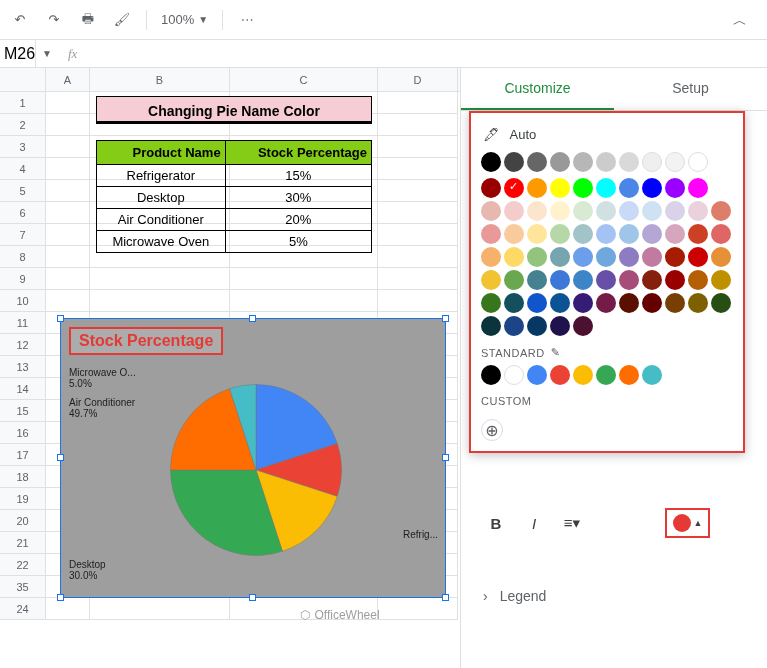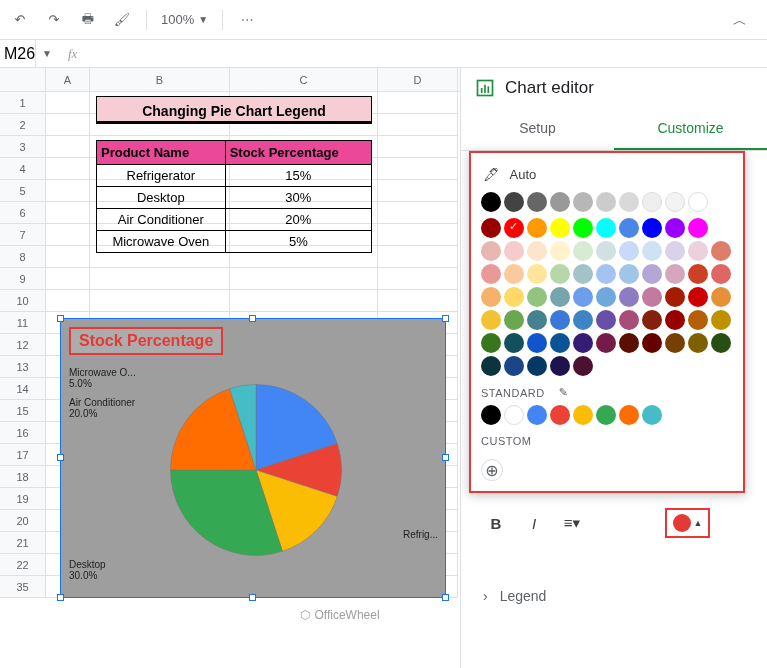--- a/index.html
+++ b/index.html
@@ -24,21 +24,21 @@
 
 .rows { position: relative; }
 .row { display: flex; height: 22px; }
 .row-header { width: 46px; border-right: 1px solid #e0e0e0; border-bottom: 1px solid #e0e0e0; text-align: center; line-height: 22px; font-size: 11px; color: #5f6368; background: #f8f9fa; }
 .cell { border-right: 1px solid #e0e0e0; border-bottom: 1px solid #e0e0e0; padding: 0 4px; line-height: 22px; overflow: hidden; white-space: nowrap; }
 
 .sheet-title { position: absolute; left: 96px; top: 28px; width: 276px; height: 28px; background: #f6ccd5; border: 1px solid #000; text-align: center; font-weight: bold; font-size: 14px; line-height: 28px; border-bottom: 3px solid #000; }
 
 .data-table { position: absolute; left: 96px; top: 72px; width: 276px; }
 .data-table table { border-collapse: collapse; width: 100%; }
-.data-table th { background: #ec4899; font-weight: bold; border: 1px solid #000; padding: 4px; text-align: left; font-size: 13px; }
+.data-table th { background: #84cc16; font-weight: bold; border: 1px solid #000; padding: 4px; text-align: right; font-size: 13px; }
 .data-table td { border: 1px solid #000; padding: 3px; text-align: center; font-size: 13px; }
 
 .chart-box { position: absolute; left: 60px; top: 250px; width: 386px; height: 280px; background: #9e9e9e; border: 1px solid #1a73e8; }
 .chart-handle { position: absolute; width: 7px; height: 7px; background: #fff; border: 1px solid #1a73e8; }
 .chart-title-box { position: absolute; left: 8px; top: 8px; border: 2px solid #e53935; background: rgba(255,255,255,0.15); padding: 3px 8px; }
 .chart-title-text { color: #e53935; font-size: 16px; font-weight: bold; }
 
 .pie-svg { position: absolute; left: 100px; top: 56px; }
 .pie-label { position: absolute; font-size: 10px; color: #202124; }
 
@@ -53,21 +53,21 @@
 
 .panel-body { padding: 10px 18px; position: relative; }
 .collapsed-section { display: flex; align-items: center; gap: 12px; padding: 14px 4px; font-size: 14px; color: #5f6368; cursor: pointer; }
 
 .color-picker { position: absolute; left: 8px; top: 0px; width: 276px; background: #fff; border: 2px solid #e53935; box-shadow: 0 2px 10px rgba(0,0,0,0.25); padding: 10px; z-index: 10; }
 .auto-row { display: flex; align-items: center; gap: 10px; padding: 4px 2px 10px; font-size: 13px; color: #3c4043; }
 .swatch-grid { display: flex; flex-wrap: wrap; gap: 3px; }
 .swatch { width: 20px; height: 20px; border-radius: 50%; cursor: pointer; position: relative; }
 .swatch-check::after { content: "✓"; color: #fff; font-size: 11px; position: absolute; left: 5px; top: 2px; }
 .swatch-border { border: 1px solid #ddd; }
-.picker-label { font-size: 11px; letter-spacing: 0.5px; color: #5f6368; padding: 10px 0 6px; display: flex; align-items: center; gap: 14px; }
+.picker-label { font-size: 11px; letter-spacing: 0.5px; color: #5f6368; padding: 10px 0 6px; display: flex; align-items: center; gap: 6px; }
 .standard-row { display: flex; gap: 3px; }
 .add-btn { width: 22px; height: 22px; border: 1px solid #dadce0; border-radius: 50%; display: flex; align-items: center; justify-content: center; color: #5f6368; font-size: 16px; margin-top: 6px; cursor: pointer; }
 
 .format-row { position: absolute; left: 20px; top: 440px; display: flex; align-items: center; gap: 8px; }
 .fmt-btn { width: 30px; height: 30px; display: flex; align-items: center; justify-content: center; font-size: 15px; color: #3c4043; cursor: pointer; }
 .color-swatch-btn { width: 45px; height: 30px; border: 2px solid #e53935; display: flex; align-items: center; justify-content: center; gap: 3px; margin-left: 70px; cursor: pointer; }
 .color-dot { width: 18px; height: 18px; border-radius: 50%; background: #e53935; }
 
 .legend-section { position: absolute; left: 18px; top: 510px; right: 18px; display: flex; align-items: center; gap: 12px; padding: 10px 4px; font-size: 14px; color: #5f6368; cursor: pointer; }
 
@@ -261,23 +261,30 @@
           <div class="cell colC"></div>
           <div class="cell colD"></div>
         </div>
         <div class="row">
           <div class="row-header">35</div>
           <div class="cell colA"></div>
           <div class="cell colB"></div>
           <div class="cell colC"></div>
           <div class="cell colD"></div>
         </div>
+        <div class="row">
+          <div class="row-header">24</div>
+          <div class="cell colA"></div>
+          <div class="cell colB"></div>
+          <div class="cell colC"></div>
+          <div class="cell colD"></div>
+        </div>
       </div>
 
-    <div class="sheet-title">Changing Pie Chart Legend</div>
+    <div class="sheet-title">Changing Pie Name Color</div>
 
     <div class="data-table">
       <table>
         <tbody>
             <tr>
               <th>Product Name</th>
               <th>Stock Percentage</th>
             </tr>
         <tr>
               <td>Refrigerator</td>
@@ -318,39 +325,30 @@
             <path d="M0 0 L5.5109105961630896e-15 -90 A90 90 0 0 1 85.59508646656381 -27.811529493745265 Z" fill="#4285f4" stroke="#757575" stroke-width="0.5"></path>
             <path d="M0 0 L85.59508646656381 -27.811529493745265 A90 90 0 0 1 85.59508646656381 27.811529493745265 Z" fill="#ea4335" stroke="#757575" stroke-width="0.5"></path>
             <path d="M0 0 L85.59508646656381 27.811529493745265 A90 90 0 0 1 27.81152949374527 85.59508646656381 Z" fill="#fbbc04" stroke="#757575" stroke-width="0.5"></path>
             <path d="M0 0 L27.81152949374527 85.59508646656381 A90 90 0 0 1 -90 1.1021821192326179e-14 Z" fill="#34a853" stroke="#757575" stroke-width="0.5"></path>
             <path d="M0 0 L-90 1.1021821192326179e-14 A90 90 0 0 1 -27.81152949374528 -85.59508646656381 Z" fill="#ff6d01" stroke="#757575" stroke-width="0.5"></path>
             <path d="M0 0 L-27.81152949374528 -85.59508646656381 A90 90 0 0 1 -1.6532731788489267e-14 -90 Z" fill="#46bdc6" stroke="#757575" stroke-width="0.5"></path>
           </g>
       </svg>
 
       <div class="pie-label" style="left:8px;top:48px"><span>Microwave O...</span><br><span>5.0%</span></div>
-      <div class="pie-label" style="left:8px;top:78px"><span>Air Conditioner</span><br><span>20.0%</span></div>
+      <div class="pie-label" style="left:8px;top:78px"><span>Air Conditioner</span><br><span>49.7%</span></div>
       <div class="pie-label" style="left:8px;top:240px"><span>Desktop</span><br><span>30.0%</span></div>
       <div class="pie-label" style="left:342px;top:210px"><span>Refrig...</span></div>
     </div>
   </div>
 
   <div class="panel">
-    <div class="panel-header">
-      <svg viewBox="0 0 24 24">
-          <rect x="3" y="3" width="18" height="18" fill="none" stroke="#1e8e3e" stroke-width="2"></rect>
-          <rect x="7" y="12" width="2" height="6" fill="#1e8e3e"></rect>
-          <rect x="11" y="8" width="2" height="10" fill="#1e8e3e"></rect>
-          <rect x="15" y="10" width="2" height="8" fill="#1e8e3e"></rect>
-        </svg>
-      <span>Chart editor</span>
-    </div>
     <div class="tabs">
+      <div class="tab tab-active">Customize</div>
       <div class="tab">Setup</div>
-      <div class="tab tab-active">Customize</div>
     </div>
 
     <div class="panel-body">
       <div class="collapsed-section" style="opacity:0.4">
         <span>›</span>
         <span>Pie slice</span>
       </div>
 
       <div class="color-picker">
         <div class="auto-row">

